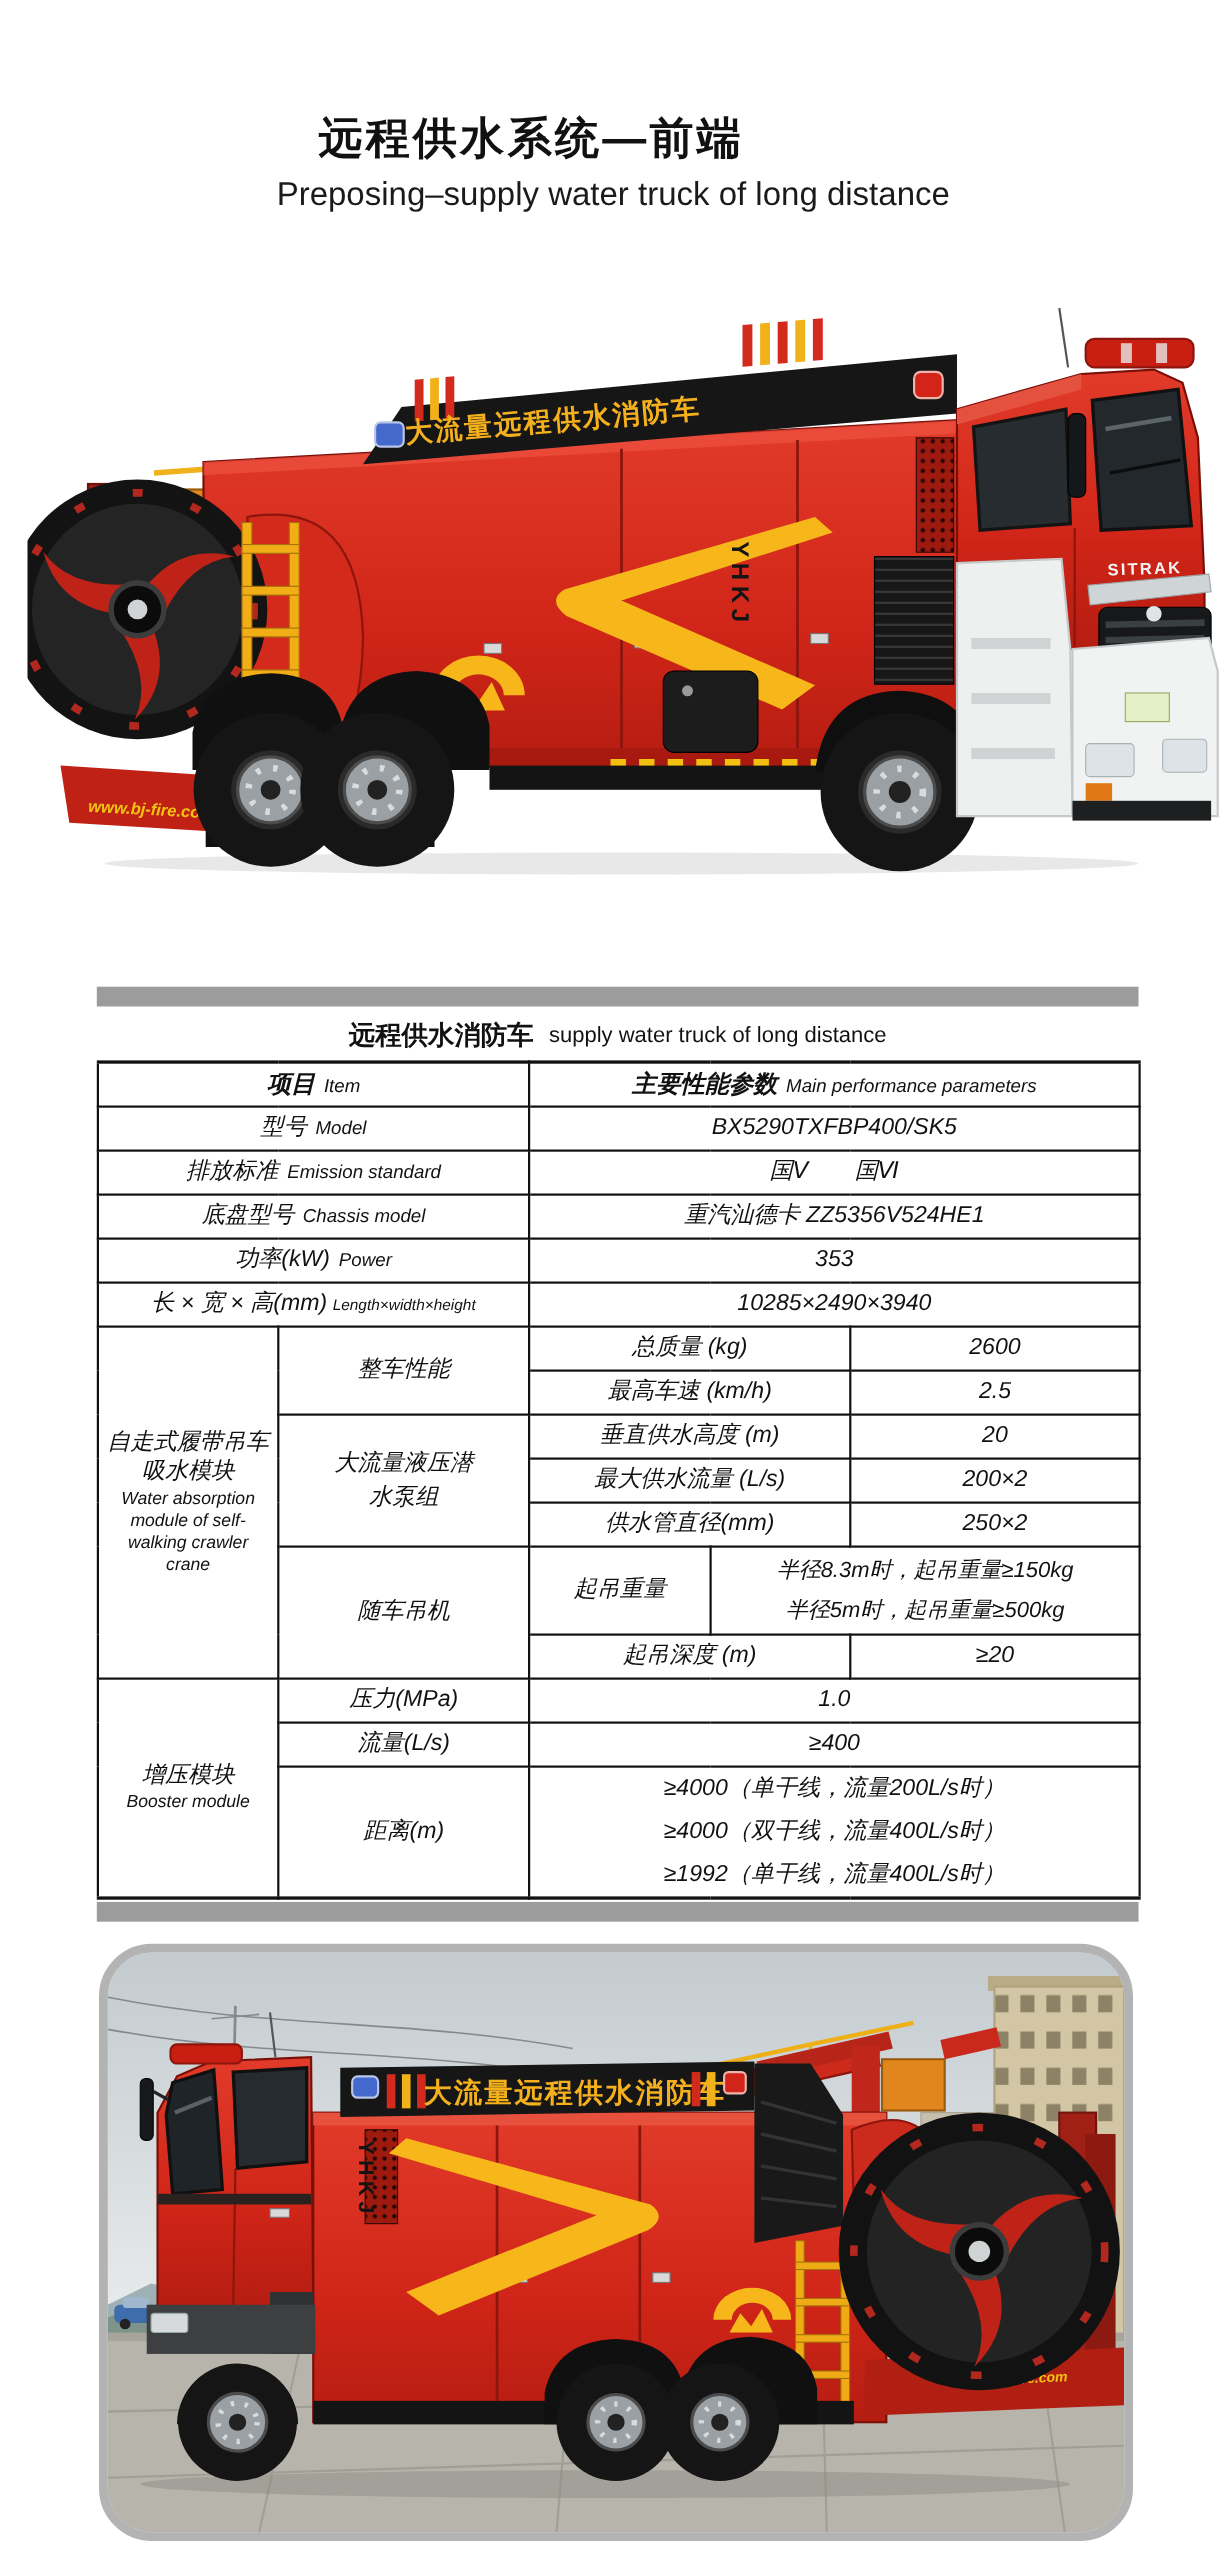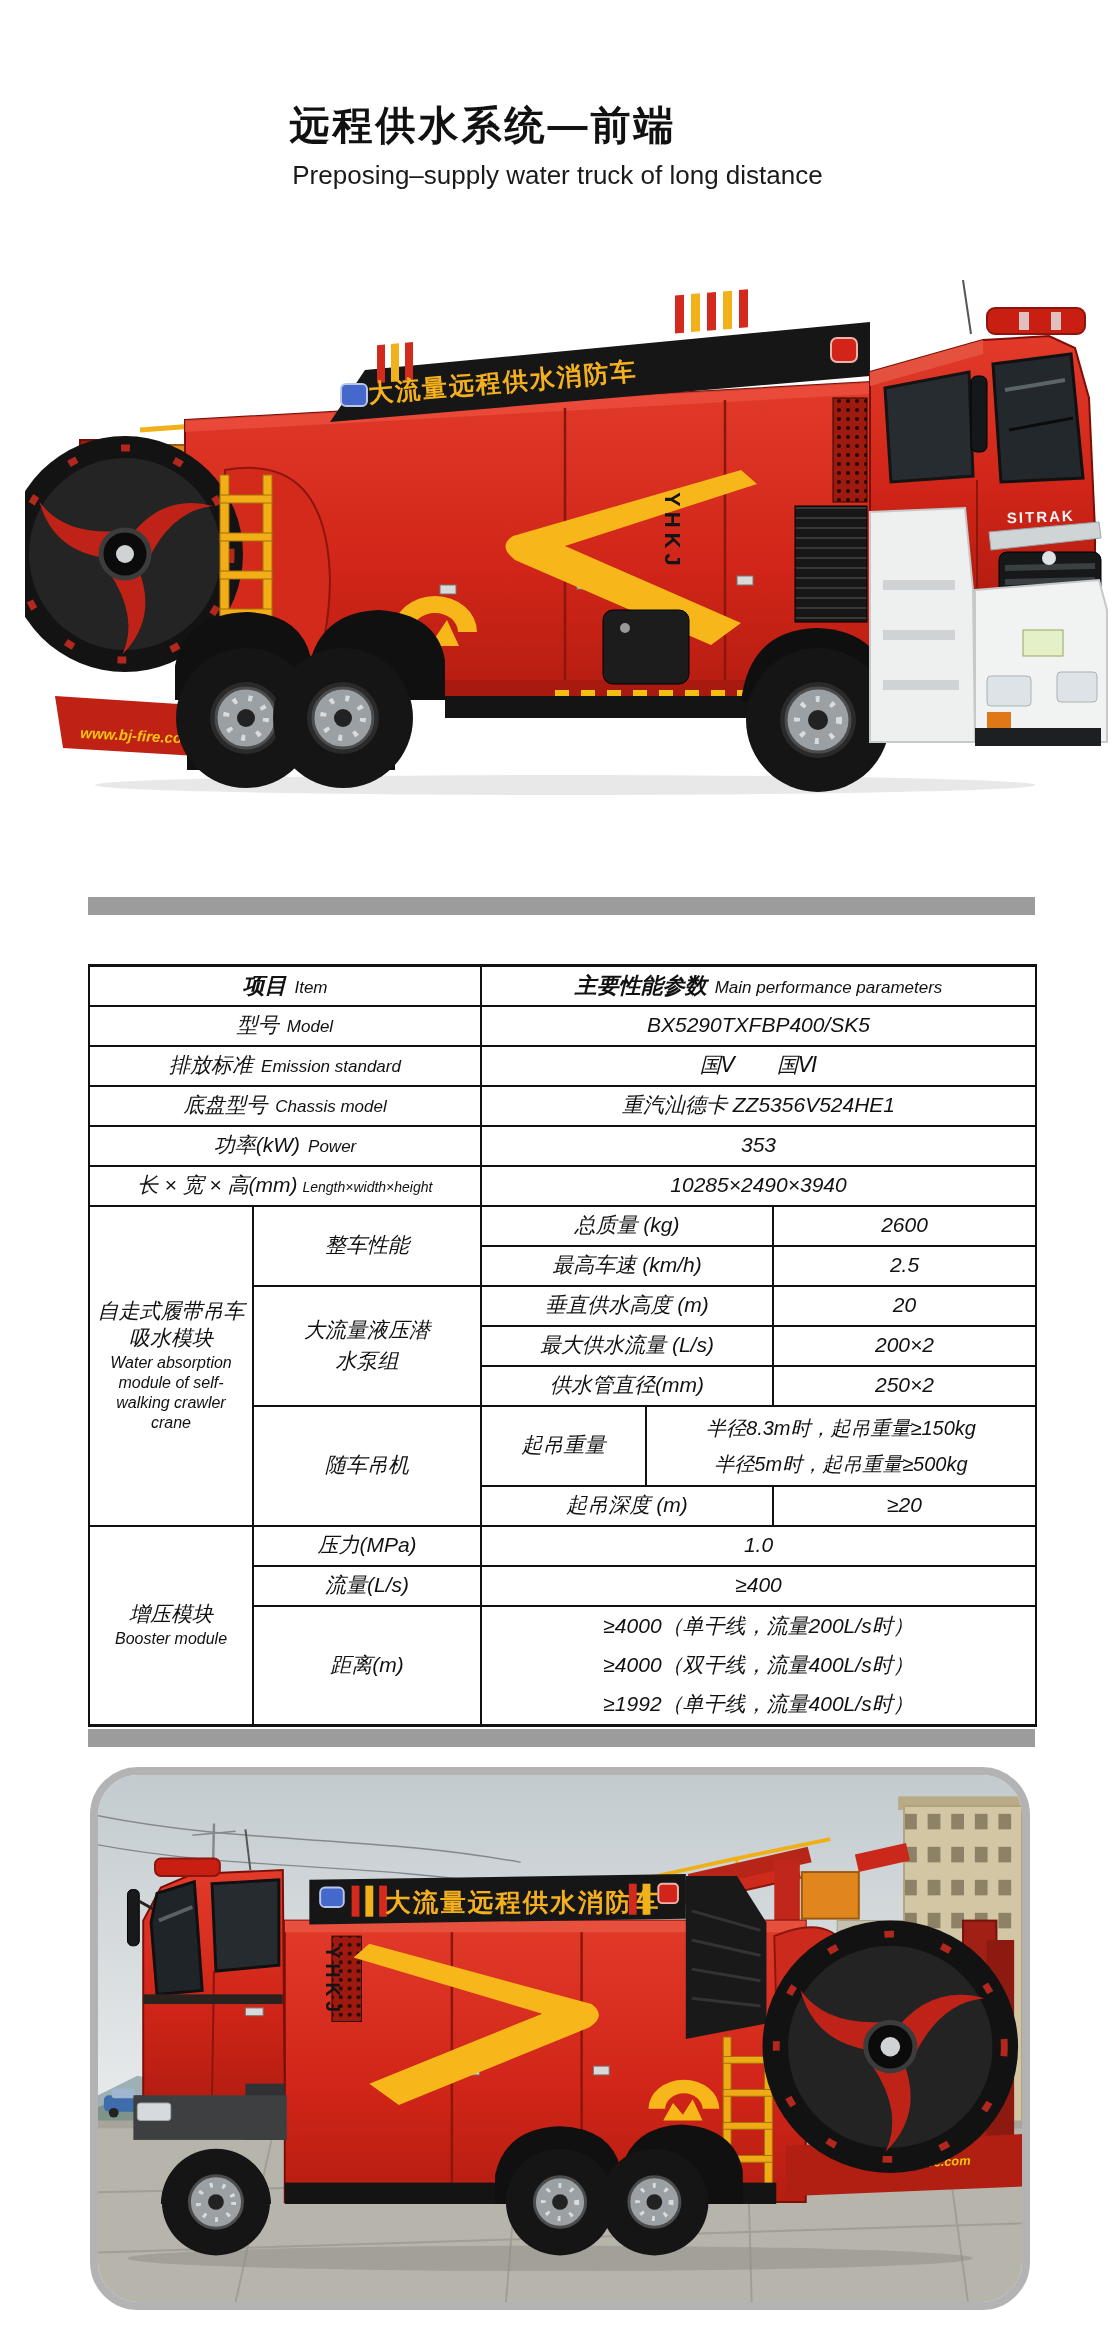--- a/index.html
+++ b/index.html
@@ -1,21 +1,21 @@
 <!DOCTYPE html>
 <html><head>
 <meta charset="utf-8">
 <style>
   html,body{margin:0;padding:0;background:#ffffff;}
   .page{position:relative;width:1115px;height:2330px;background:#fff;overflow:hidden;
         font-family:"Liberation Sans","DejaVu Sans",sans-serif;color:#111;}
   .title-cn{position:absolute;top:98px;left:0;width:966px;text-align:center;
             font-size:40px;font-weight:bold;letter-spacing:3px;color:#111;}
   .title-en{position:absolute;top:160px;left:0;width:1115px;text-align:center;
-            font-size:26px;color:#1a1a1a;}
+            font-size:30px;color:#1a1a1a;}
   .hero{position:absolute;left:25px;top:280px;width:1085px;height:520px;}
   .graybar{position:absolute;left:88px;width:947px;height:18px;background:#9c9c9c;}
   .bar1{top:897px;} .bar2{top:1729px;}
   .tbl-header{position:absolute;left:88px;top:918px;width:947px;height:46px;
               display:flex;align-items:center;justify-content:center;gap:14px;}
   .tbl-header .cnt{font-size:24px;font-weight:bold;}
   .tbl-header .ent{font-size:20px;}
   table.spec{position:absolute;left:88px;top:964px;width:947px;border-collapse:collapse;
              table-layout:fixed;border-top:3px solid #111;border-bottom:3px solid #111;font-style:italic;}
   table.spec td{border:2px solid #111;padding:0 4px;text-align:center;vertical-align:middle;
@@ -212,20 +212,24 @@
       <rect x="962" y="396" width="44" height="30" rx="4" fill="#dde3e6" stroke="#a9b2b6"></rect>
       <rect x="1032" y="392" width="40" height="30" rx="4" fill="#dde3e6" stroke="#a9b2b6"></rect>
       <rect x="998" y="350" width="40" height="26" fill="#e4f0c8" stroke="#9aa55f"></rect>
       <rect x="962" y="432" width="24" height="16" fill="#e07818"></rect>
       <rect x="950" y="448" width="126" height="18" fill="#1d1f20"></rect>
     </g>
   </svg>
 
   <div class="graybar bar1"></div>
 
+  <div class="tbl-header">
+    <span class="cnt">远程供水消防车</span>
+    <span class="ent">supply water truck of long distance</span>
+  </div>
 
   <table class="spec">
     <colgroup>
       <col style="width:164px">
         <col style="width:228px">
         <col style="width:165px">
         <col style="width:127px">
         <col style="width:263px">
     </colgroup>
     <tbody>

